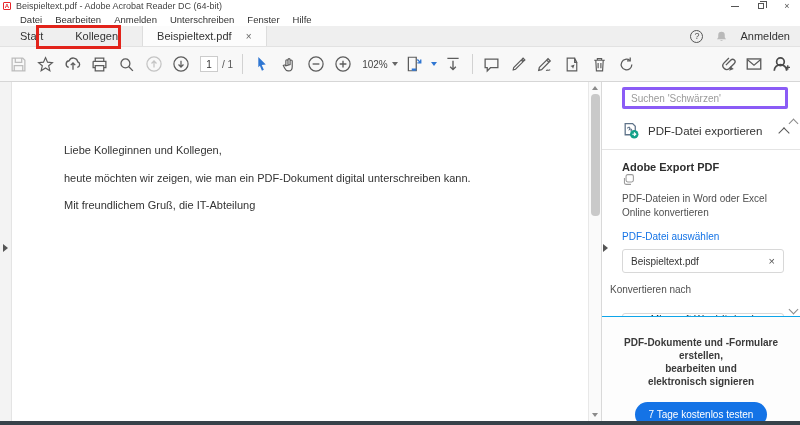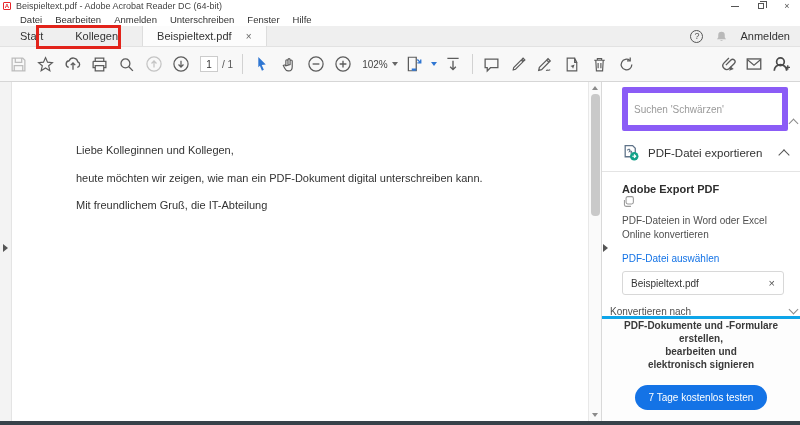--- a/index.html
+++ b/index.html
@@ -57,34 +57,34 @@
     border-top:4px solid #666; margin:0 3px; flex:0 0 auto; }
   .caret.blue { border-top-color:#2f76d2; }
   .tb-far { margin-left:auto; display:flex; align-items:center; padding-right:6px; }
 
   
   .content { position:absolute; top:82px; left:0; right:0; bottom:4px; display:flex; }
   .navstrip { width:12px; background:#f3f3f3; border-right:1px solid #e4e4e4; position:relative; flex:0 0 auto; }
   .navexpand { position:absolute; top:162px; left:3px; width:0; height:0;
     border-top:4px solid transparent; border-bottom:4px solid transparent; border-left:5px solid #555; }
   .page { flex:1; background:#fff; position:relative; }
-  .docline { position:absolute; left:64px; font-size:11px; color:#333; white-space:nowrap; }
+  .docline { position:absolute; left:52px; font-size:11px; color:#333; white-space:nowrap; }
   .vscroll { width:13px; background:#fafafa; border-left:1px solid #e8e8e8; position:relative; flex:0 0 auto; }
   .scroll-up, .scroll-dn { position:absolute; left:3px; width:0; height:0;
     border-left:3.5px solid transparent; border-right:3.5px solid transparent; }
   .scroll-up { top:4px; border-bottom:4px solid #8a8a8a; }
   .scroll-dn { bottom:4px; border-top:4px solid #8a8a8a; }
   .thumb { position:absolute; top:12px; left:1.5px; width:9px; height:122px; background:#c9c9c9; border-radius:4px; }
 
   
   .panel { width:199px; background:#fff; border-left:1px solid #d9d9d9; position:relative; flex:0 0 auto; }
   .panel-collapse { position:absolute; left:1px; top:162px; width:0; height:0; z-index:5;
     border-top:4px solid transparent; border-bottom:4px solid transparent; border-left:5px solid #555; }
-  .searchbox { margin:5px 12px 0 20px; height:21px; border:6px solid #8b5cf6; border-radius:2px;
-    background:#fff; display:flex; align-items:center; padding:16px 6px; }
+  .searchbox { margin:5px 12px 0 20px; height:21px; border:3px solid #8b5cf6; border-radius:2px;
+    background:#fff; display:flex; align-items:center; padding:8px 6px; }
   .searchbox input { border:none; outline:none; width:100%; font-size:10px; color:#333;
     font-family:inherit; background:transparent; }
   .searchbox input::placeholder { color:#9a9a9a; }
   .sect-head { display:flex; align-items:center; margin:13px 12px 0 20px; gap:9px; }
   .sect-title { font-size:11.5px; color:#323232; flex:1; }
   .chev-up { width:8px; height:8px; border-left:1.5px solid #555; border-top:1.5px solid #555;
     transform:rotate(45deg); margin-top:4px; }
   .sect-sep { border:none; border-top:1px solid #e4e4e4; margin:10px 0 0 0; }
   .tool-head { display:flex; align-items:flex-start; margin:11px 12px 0 20px;flex-direction:column; }
   .tool-title { font-size:11px; font-weight:bold; color:#2e2e2e; flex:1; }
@@ -98,22 +98,22 @@
   .fieldlabel { font-size:10px; color:#4f4f4f; margin:11px 0 0 8px; }
   .dropdown { margin:18px 16px 0 20px; height:23px; border:1px solid #d8d8d8; border-radius:3px;
     display:flex; align-items:center; padding:0 8px;flex-direction:column; }
   .dropdown .val { font-size:10px; color:#333; flex:1; }
   .chev-dn { width:7px; height:7px; border-left:1.5px solid #555; border-bottom:1.5px solid #555;
     transform:rotate(-45deg); margin-top:-3px; }
   .langrow { margin:3px 0 0 20px; height:9px; overflow:hidden; font-size:10px; color:#333; }
   .panel-scroll-up, .panel-scroll-dn { position:absolute; right:3px; width:7px; height:7px; }
   .panel-scroll-up { top:38px; border-left:1.5px solid #8a8a8a; border-top:1.5px solid #8a8a8a; transform:rotate(45deg); }
   .panel-scroll-dn { top:224px; border-left:1.5px solid #8a8a8a; border-bottom:1.5px solid #8a8a8a; transform:rotate(-45deg); }
-  .promo { position:absolute; left:0; right:0; top:234px; bottom:0; border-top:3px solid #0ea5e9;
-    background:#fdfdfd; text-align:center; }
+  .promo { position:absolute; left:0; right:0; top:234px; bottom:0; border-top:1px solid #0ea5e9;
+    background:#fdfdfd; text-align:center; padding-top:19px; }
   .promo-line { font-size:10px; font-weight:bold; color:#3a3a3a; line-height:1.3; }
   .trialbtn { display:inline-block; margin-top:14px; background:#1473e6; color:#fff; font-size:10px;
     border:none; border-radius:13px; padding:7px 14px; font-family:inherit; }
 
   .bottombar { position:absolute; left:0; right:0; bottom:0; height:4px; background:#37424a; }
 </style>
 </head>
 <body>
 
 <div class="app">

